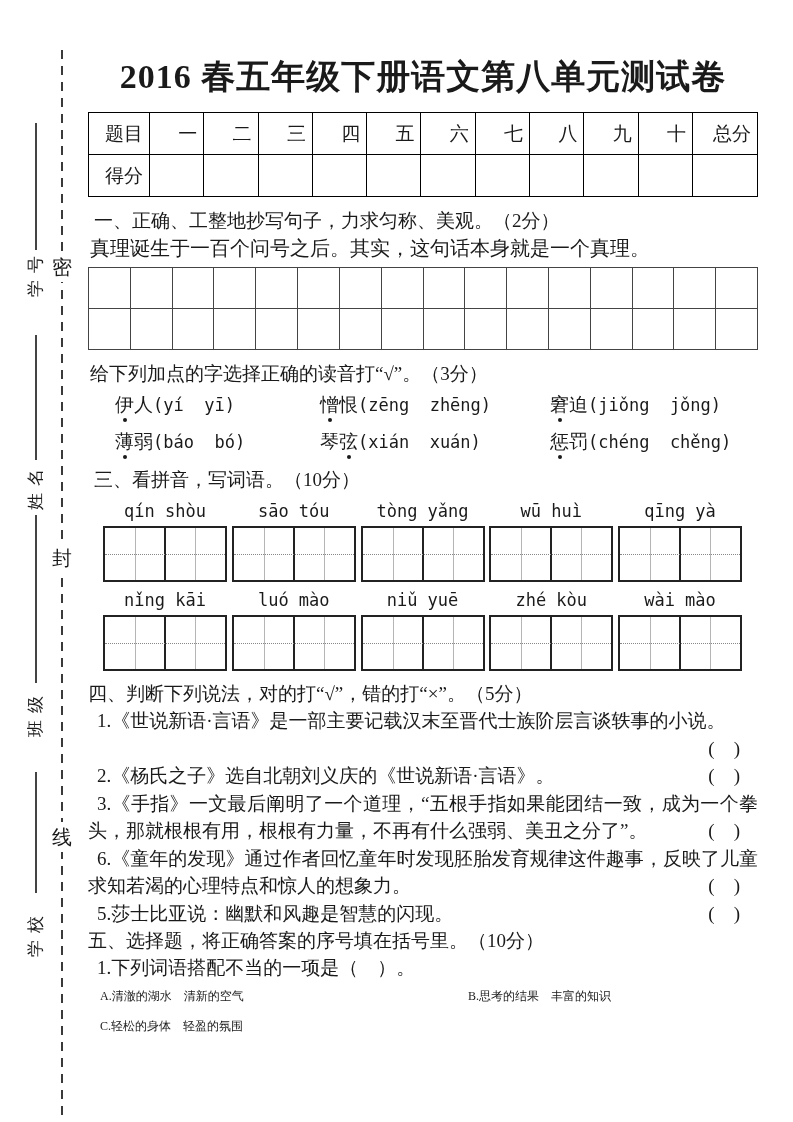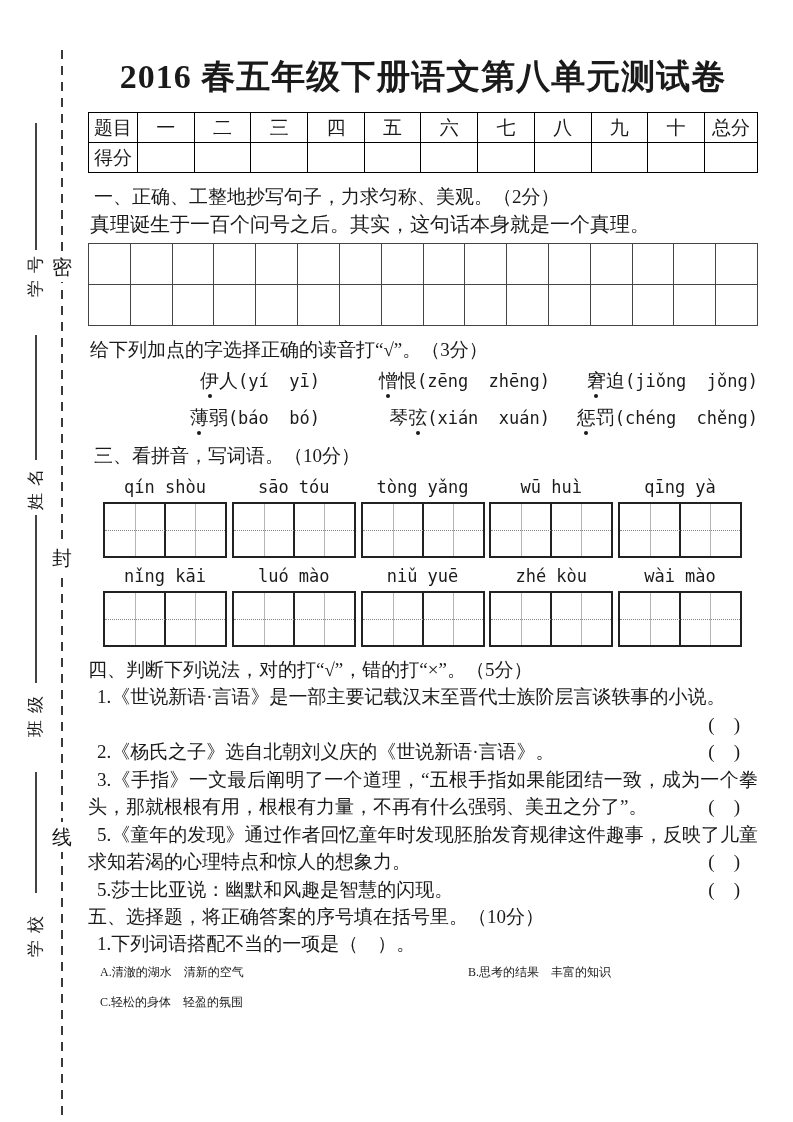--- a/index.html
+++ b/index.html
@@ -23,33 +23,33 @@
   .sf-label{
     position:absolute;left:9px;width:52px;height:22px;text-align:center;
     font-size:17px;letter-spacing:7px;transform:rotate(-90deg);white-space:nowrap;
   }
   .sf-t0{top:262px}.sf-t1{top:475px}.sf-t2{top:702px}.sf-t3{top:922px}
   
   .content{position:absolute;left:88px;top:0;width:670px;}
   .title{margin-top:54px;font-size:34px;font-weight:bold;text-align:center;letter-spacing:1px;}
   .subtitle{margin-top:30px;font-size:24px;text-align:center;}
   table.score{margin-top:12px;width:100%;border-collapse:collapse;table-layout:fixed;}
-  table.score td{border:1px solid #000;height:29px;text-align:center;font-size:19px;padding:0;}
+  table.score td{border:1px solid #000;height:29px;text-align:right;font-size:19px;padding:6px;}
   table.score td:first-child{width:48px;}
   table.score td:last-child{width:52px;}
   .sec-head{margin-top:10px;font-size:19px;line-height:27px;padding-left:6px;}
   .copy-sentence{margin-top:1px;font-size:20px;line-height:27px;padding-left:2px;}
   .cgrid{
     margin-top:5px;display:grid;grid-template-columns:repeat(16,1fr);grid-auto-rows:41px;
     border-top:1px solid #444;border-left:1px solid #444;
   }
   .cgrid>div{border-right:1px solid #444;border-bottom:1px solid #444;}
   .readings{
     margin-top:4px;display:grid;grid-template-columns:205px 230px auto;
-    row-gap:9px;padding-left:27px;font-size:19px;line-height:27px;text-align:right;
+    row-gap:9px;padding-left:27px;font-size:19px;line-height:27px;
   }
   .readings .py{font-family:"DejaVu Sans Mono",monospace;font-size:17px;white-space:pre;}
   .dotchar{position:relative;display:inline-block;}
   .dotchar::after{
     content:"";position:absolute;left:50%;transform:translateX(-50%);bottom:-4px;
     width:4px;height:4px;background:#1a1a1a;border-radius:50%;
   }
   .wrow{display:flex;justify-content:space-between;padding:0 16px 0 15px;margin-top:7px;}
   .wunit{width:124px;text-align:center;}
   .wunit .py{
@@ -269,21 +269,21 @@
             <div class="hd"></div>
           </div>
         </div>
       </div>
 
     <div class="sec-head" style="padding-left:0;margin-top:9px;">四、判断下列说法，对的打“√”，错的打“×”。（5分）</div>
     <div class="judge" id="judge-items">
         <div class="judge-item"><span>1.《世说新语·言语》是一部主要记载汉末至晋代士族阶层言谈轶事的小说。</span><span class="ans">(    )</span></div>
         <div class="judge-item"><span>2.《杨氏之子》选自北朝刘义庆的《世说新语·言语》。</span><span class="ans">(    )</span></div>
         <div class="judge-item"><span>3.《手指》一文最后阐明了一个道理，“五根手指如果能团结一致，成为一个拳头，那就根根有用，根根有力量，不再有什么强弱、美丑之分了”。</span><span class="ans">(    )</span></div>
-        <div class="judge-item"><span>5.《童年的发现》通过作者回忆童年时发现胚胎发育规律这件趣事，反映了儿童求知若渴的心理特点和惊人的想象力。</span><span class="ans">(    )</span></div>
+        <div class="judge-item"><span>6.《童年的发现》通过作者回忆童年时发现胚胎发育规律这件趣事，反映了儿童求知若渴的心理特点和惊人的想象力。</span><span class="ans">(    )</span></div>
         <div class="judge-item"><span>5.莎士比亚说：幽默和风趣是智慧的闪现。</span><span class="ans">(    )</span></div>
       </div>
 
     <div class="sec-head" style="padding-left:0;margin-top:0;">五、选择题，将正确答案的序号填在括号里。（10分）</div>
     <div class="q1line">1.下列词语搭配不当的一项是（　）。</div>
     <div class="options" id="options">
         <div>A.清澈的湖水　清新的空气</div>
         <div>B.思考的结果　丰富的知识</div>
         <div>C.轻松的身体　轻盈的氛围</div>
       </div>

